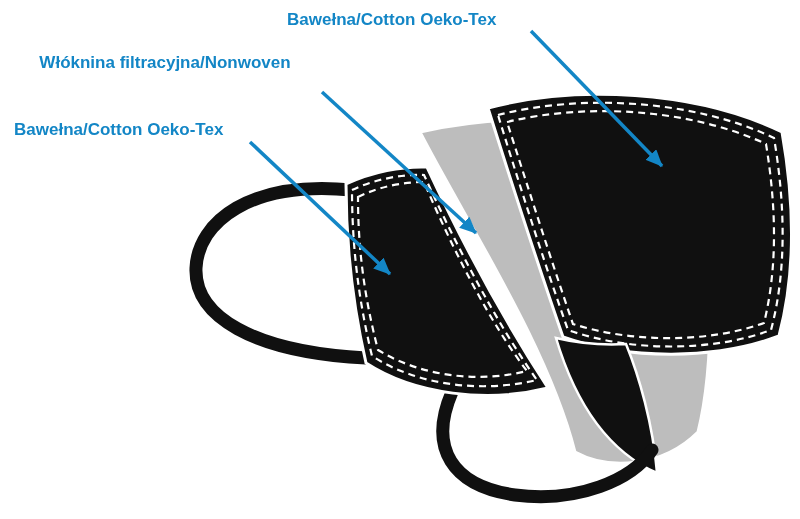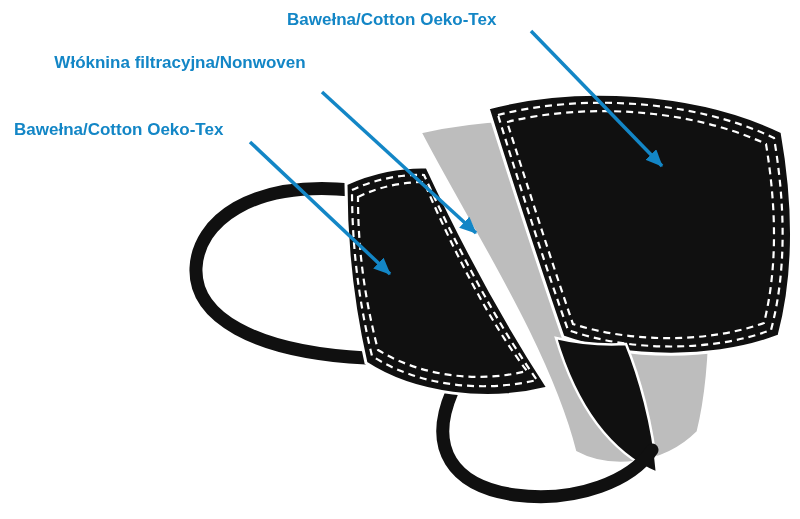--- a/index.html
+++ b/index.html
@@ -42,19 +42,19 @@
     <path d="M352,190 C375,179 403,174 424,175 C457,247 497,324 537,380 C483,393 418,386 372,356 C358,298 352,244 352,190 Z" fill="none" stroke="#ffffff" stroke-width="2.2" stroke-dasharray="7 5"></path>
     <path d="M358,197 C380,186 405,182 424,182 C453,250 490,323 527,371 C480,383 422,377 378,350 C364,296 358,248 358,197 Z" fill="none" stroke="#ffffff" stroke-width="2.2" stroke-dasharray="7 5"></path>
 
     <line x1="531" y1="31" x2="662" y2="166" stroke="#1386c6" stroke-width="3.5" marker-end="url(#arw)"></line>
     <line x1="322" y1="92" x2="476" y2="233" stroke="#1386c6" stroke-width="3.5" marker-end="url(#arw)"></line>
     <line x1="250" y1="142" x2="390" y2="274" stroke="#1386c6" stroke-width="3.5" marker-end="url(#arw)"></line>
   </svg>
 
   <div class="lbl" style="left:287px;top:9px;">Bawełna/Cotton Oeko-Tex</div>
 
-  <div class="lbl lbl-center" style="left:26px;top:52px;width:308px;">
+  <div class="lbl lbl-center" style="left:11px;top:52px;width:308px;">
     <span>Włóknina filtracyjna/Nonwoven</span><br>
   </div>
 
   <div class="lbl" style="left:14px;top:119px;">Bawełna/Cotton Oeko-Tex</div>
 
 </div>
 
 </body></html>

